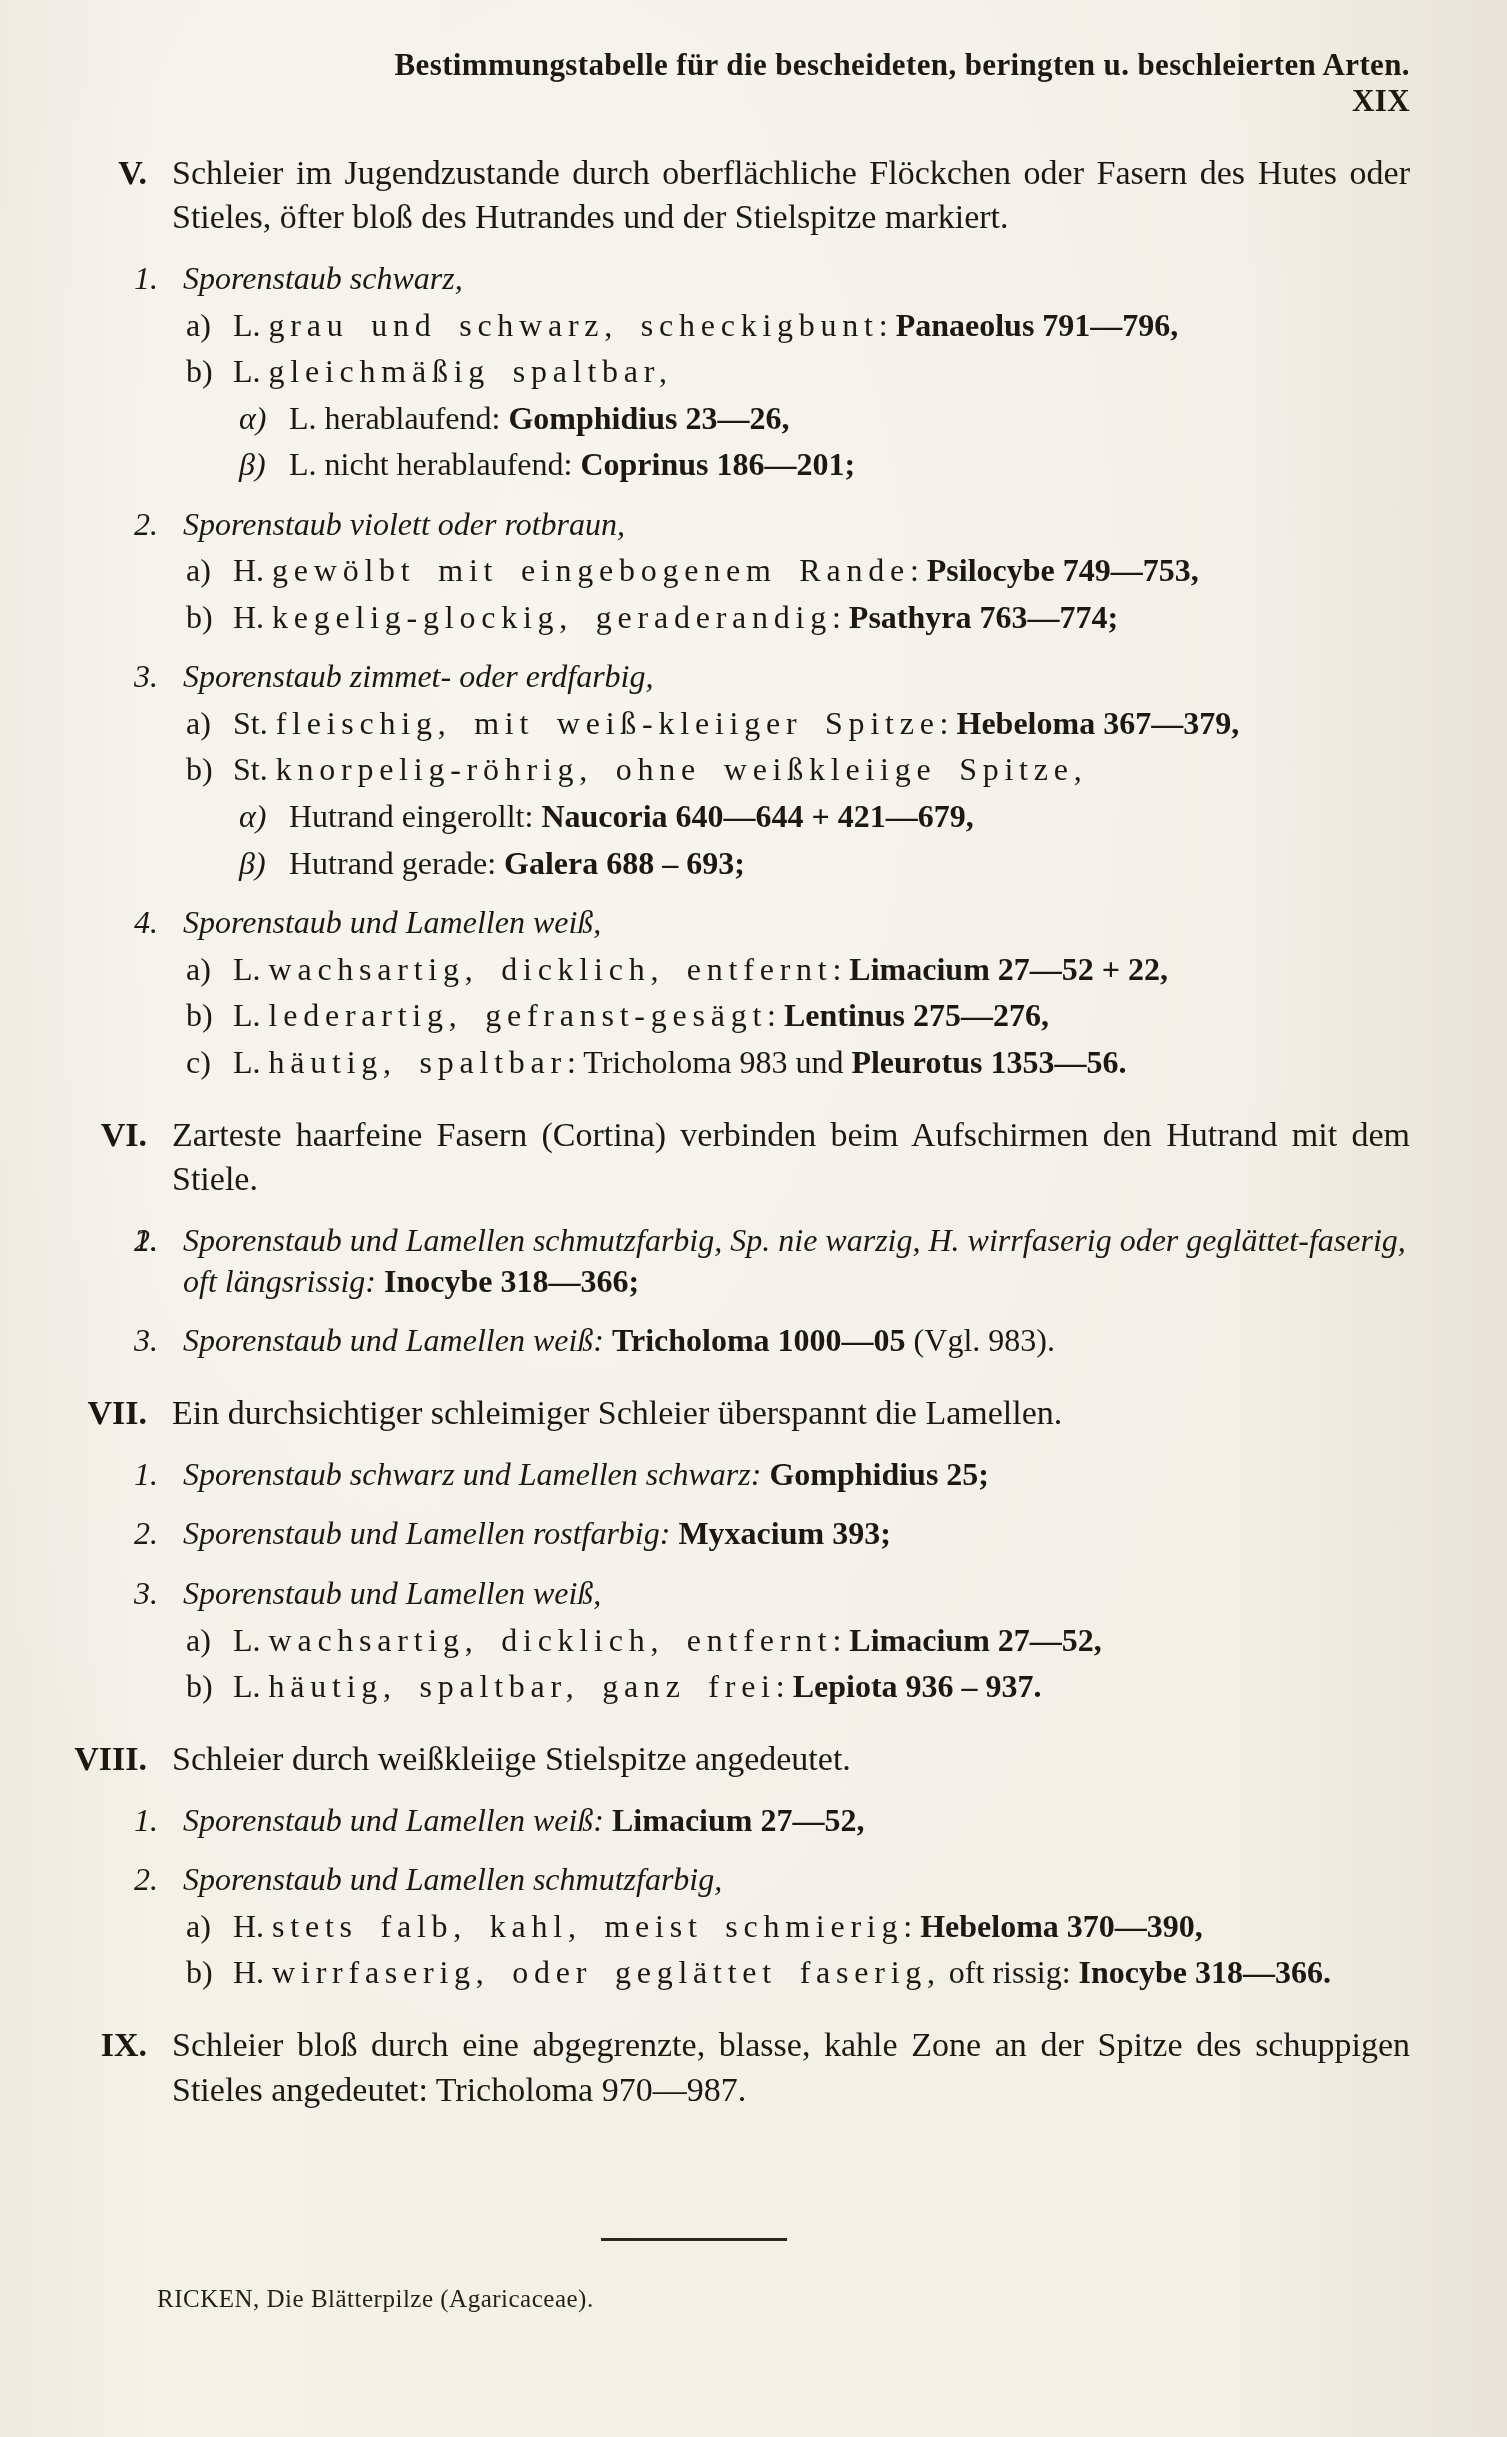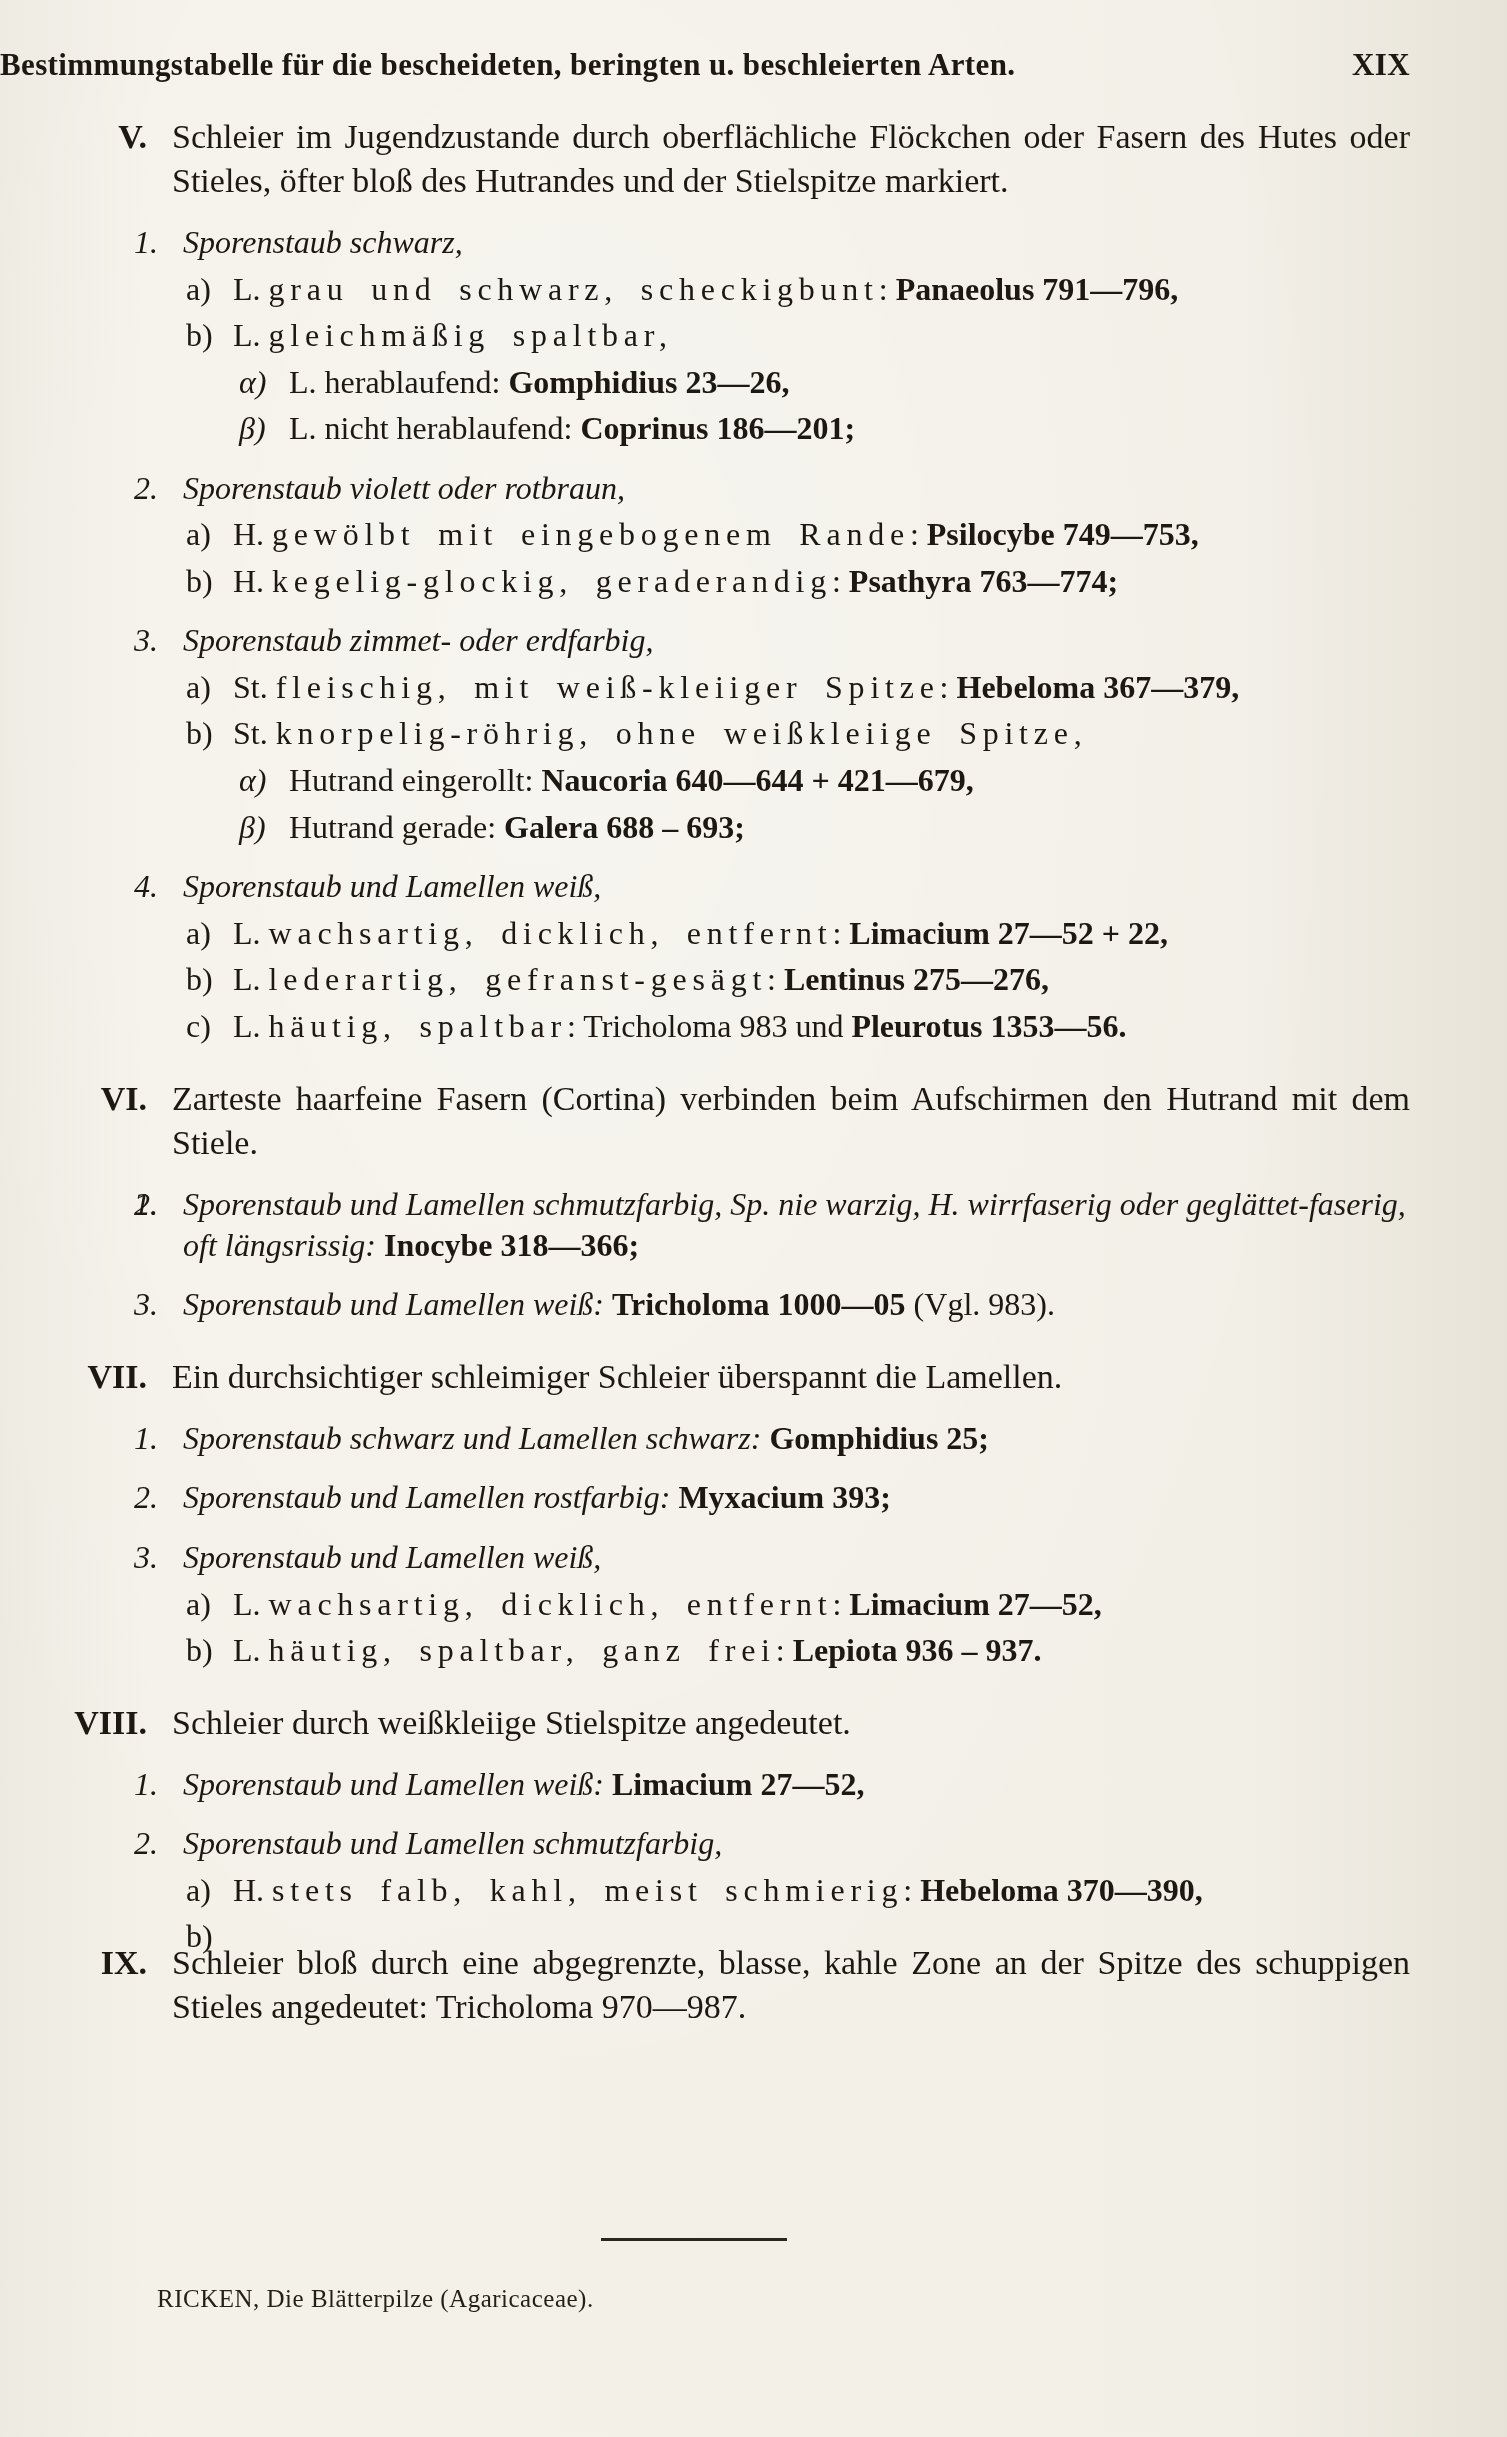--- a/index.html
+++ b/index.html
@@ -13,25 +13,27 @@
     font-family: "Liberation Serif", "DejaVu Serif", serif;
     background:
       radial-gradient(ellipse at 38% 28%, rgba(255,255,255,0.30), rgba(255,255,255,0) 62%),
       linear-gradient(90deg, #edeae1 0%, #f4f1e9 10%, #f2efe7 82%, #e7e3d8 100%);
     padding: 47px 98px 0 0;
   }
   
   .running-head {
     display: flex;
     align-items: flex-end;
+    margin-left: 158px;
     margin-bottom: 32px;
     font-size: 31px;
     font-weight: 700;
     letter-spacing: 0.012em;
     white-space: nowrap;
+    flex-direction: column;
   }
   .running-head .title { flex: 0 0 auto; }
   .running-head .pagenum { margin-left: auto; flex: 0 0 auto; }
 
   
   .blocks { position: relative; }
   .block { position: relative; line-height: 1.28; }
   .block .label { position: absolute; top: 0; }
 
   .section {
@@ -112,21 +114,21 @@
       <div class="block section"><span class="label">VII.</span><span><span class="seg">Ein durchsichtiger schleimiger Schleier überspannt die Lamellen.</span></span></div>
       <div class="block item"><span class="label">1.</span><span><span class="seg seg-i">Sporenstaub schwarz und Lamellen schwarz: </span><span class="seg seg-b">Gomphidius 25;</span></span></div>
       <div class="block item"><span class="label">2.</span><span><span class="seg seg-i">Sporenstaub und Lamellen rostfarbig: </span><span class="seg seg-b">Myxacium 393;</span></span></div>
       <div class="block item"><span class="label">3.</span><span><span class="seg seg-i">Sporenstaub und Lamellen weiß,</span></span></div>
       <div class="block sub"><span class="label">a)</span><span><span class="seg">L. </span><span class="seg seg-sp">wachsartig, dicklich, entfernt</span><span class="seg">: </span><span class="seg seg-b">Limacium 27—52,</span></span></div>
       <div class="block sub"><span class="label">b)</span><span><span class="seg">L. </span><span class="seg seg-sp">häutig, spaltbar, ganz frei</span><span class="seg">: </span><span class="seg seg-b">Lepiota 936 – 937.</span></span></div>
       <div class="block section"><span class="label">VIII.</span><span><span class="seg">Schleier durch weißkleiige Stielspitze angedeutet.</span></span></div>
       <div class="block item"><span class="label">1.</span><span><span class="seg seg-i">Sporenstaub und Lamellen weiß: </span><span class="seg seg-b">Limacium 27—52,</span></span></div>
       <div class="block item"><span class="label">2.</span><span><span class="seg seg-i">Sporenstaub und Lamellen schmutzfarbig,</span></span></div>
       <div class="block sub"><span class="label">a)</span><span><span class="seg">H. </span><span class="seg seg-sp">stets falb, kahl, meist schmierig</span><span class="seg">: </span><span class="seg seg-b">Hebeloma 370—390,</span></span></div>
-      <div class="block sub"><span class="label">b)</span></div>
+      <div class="block sub"><span class="label">b)</span><span><span class="seg">H. </span><span class="seg seg-sp">wirrfaserig, oder geglättet faserig,</span><span class="seg"> oft rissig: </span><span class="seg seg-b">Inocybe 318—366.</span></span></div>
       <div class="block section"><span class="label">IX.</span><span><span class="seg">Schleier bloß durch eine abgegrenzte, blasse, kahle Zone an der Spitze des schuppigen Stieles angedeutet: Tricholoma 970—987.</span></span></div>
     </div>
 
   <div class="divider"></div>
 
   <div class="footer-citation">RICKEN, Die Blätterpilze (Agaricaceae).</div>
 
 </div>
 
 

